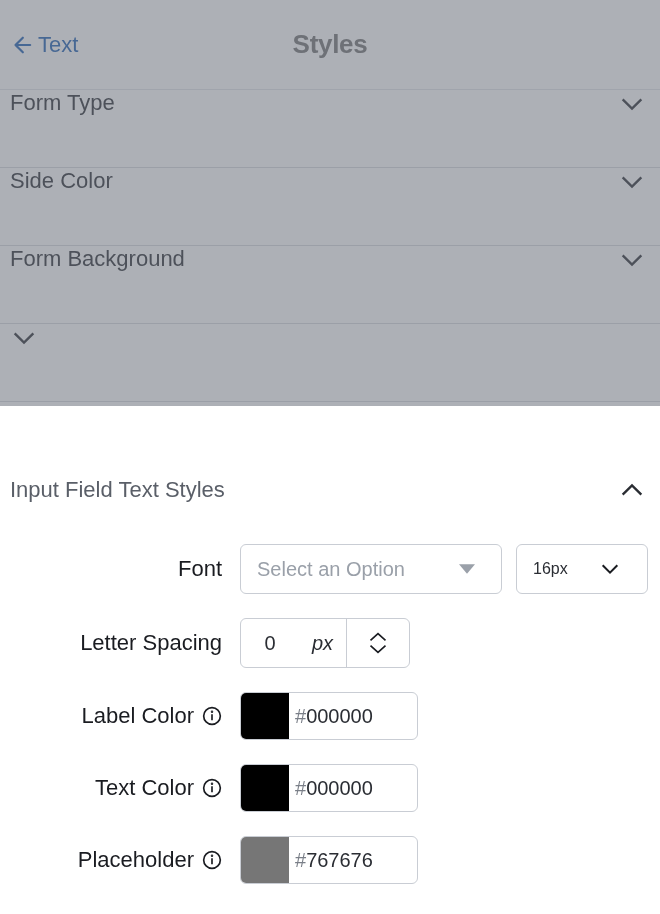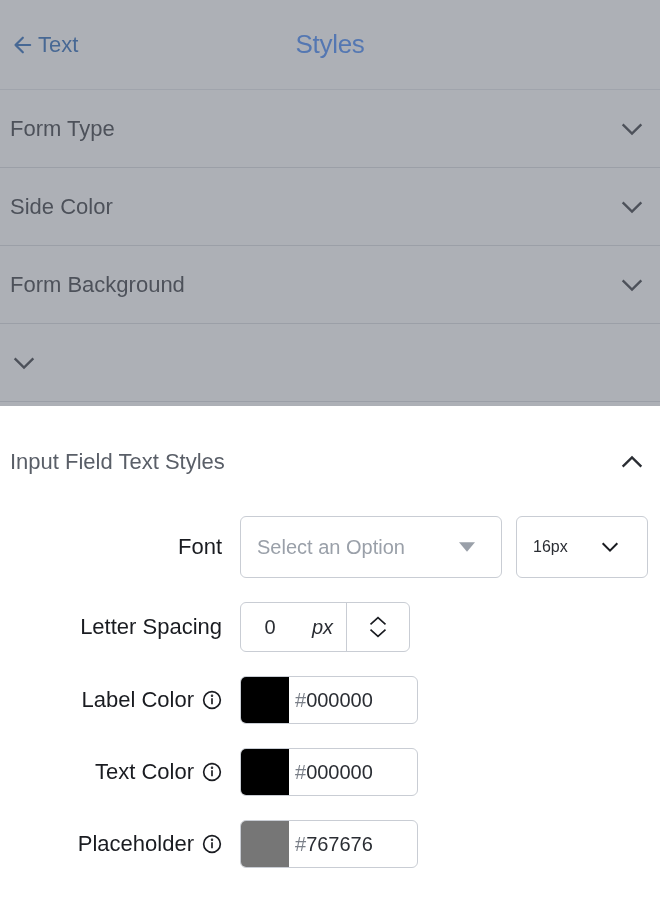--- a/index.html
+++ b/index.html
@@ -1,38 +1,38 @@
 <!DOCTYPE html>
 <html><head>
 <meta charset="utf-8">
 <style>
   * { box-sizing: border-box; margin: 0; padding: 0; }
   html, body { width: 660px; height: 914px; font-family: -apple-system, BlinkMacSystemFont, "Segoe UI", Helvetica, Arial, sans-serif; background: #fff; position: relative; overflow: hidden; }
   .overlay { position: absolute; top:0; left:0; width:660px; height:914px; background: rgba(105,112,122,0.55); pointer-events:none; }
-  .panel { position: absolute; bottom:16px; left:0; width:660px; background:#701a75;border-radius:21px; }
+  .panel { position: absolute; bottom:0; left:0; width:660px; background:#701a75;border-radius:21px; }
 
   .header { height: 90px; display:flex; align-items:center; justify-content:center; position:relative; border-bottom:1px solid #e2e4e8; background:#fff; }
   .back-btn { position:absolute; left:10px; top:50%; transform:translateY(-50%); display:flex; align-items:center; gap:6px; color:#1e5fb3; font-size:22px; cursor:pointer; }
   .back-btn svg { width:22px; height:22px; }
-  .header-title { font-size:26px; font-weight:400; color:#3b82f6; letter-spacing:-0.3px; }
+  .header-title { font-size:26px; font-weight:700; color:#737373; letter-spacing:-0.3px; }
 
-  .acc-item { height:78px; display:flex; align-items:center; justify-content:space-between; padding:0 14px 0 10px; border-bottom:1px solid #d7dade; background:#fff; cursor:pointer; }
+  .acc-item { height:78px; display:flex; align-items:flex-start; justify-content:space-between; padding:0 14px 0 10px; border-bottom:1px solid #d7dade; background:#fff; cursor:pointer; }
   .acc-item .label { font-size:22px; color:#2a2d33; }
   .acc-item svg, .acc-open svg.chev { width:28px; height:28px; stroke:#2a2d33; stroke-width:2; fill:none; }
 
   .acc-open { display:flex; align-items:center; justify-content:space-between; padding:22px 14px 22px 10px; background:#fff; cursor:pointer; }
   .acc-open .label { font-size:22px; color:#5a5f68; }
 
   .controls { padding: 18px 12px 30px 10px; background:#fff; }
   .row { display:flex; align-items:center; margin-bottom:24px; }
   .row:last-child { margin-bottom:0; }
   .row .lbl { width:230px; text-align:right; font-size:22px; color:#1a1c21; padding-right:18px; display:flex; justify-content:flex-end; align-items:center; gap:8px; }
   .info-icon { width:20px; height:20px; stroke:#1a1c21; stroke-width:2; fill:none; flex-shrink:0; }
 
-  .select { height:62px; border:1px solid #c9cdd4; border-radius:6px; display:flex; align-items:center; justify-content:space-between; padding:0 26px 0 16px; background:#fff; cursor:pointer; }
+  .select { height:50px; border:1px solid #c9cdd4; border-radius:6px; display:flex; align-items:center; justify-content:space-between; padding:0 26px 0 16px; background:#fff; cursor:pointer; }
   .select .ph { color:#9aa0a9; font-size:20px; }
   .select .val { color:#2a2d33; font-size:16px; }
   .select svg { width:16px; height:16px; fill:#9aa0a9; }
   .select.font { flex:1; margin-right:14px; }
   .select.size { width:132px; }
   .select.size svg { width:22px; height:22px; stroke:#1a1c21; stroke-width:2.2; fill:none; }
   .select.weight { flex:1; }
 
   .stepper { display:flex; height:50px; border:1px solid #c9cdd4; border-radius:6px; overflow:hidden; width:170px; }
   .stepper .num { width:58px; display:flex; align-items:center; justify-content:center; font-size:20px; color:#2a2d33; }

